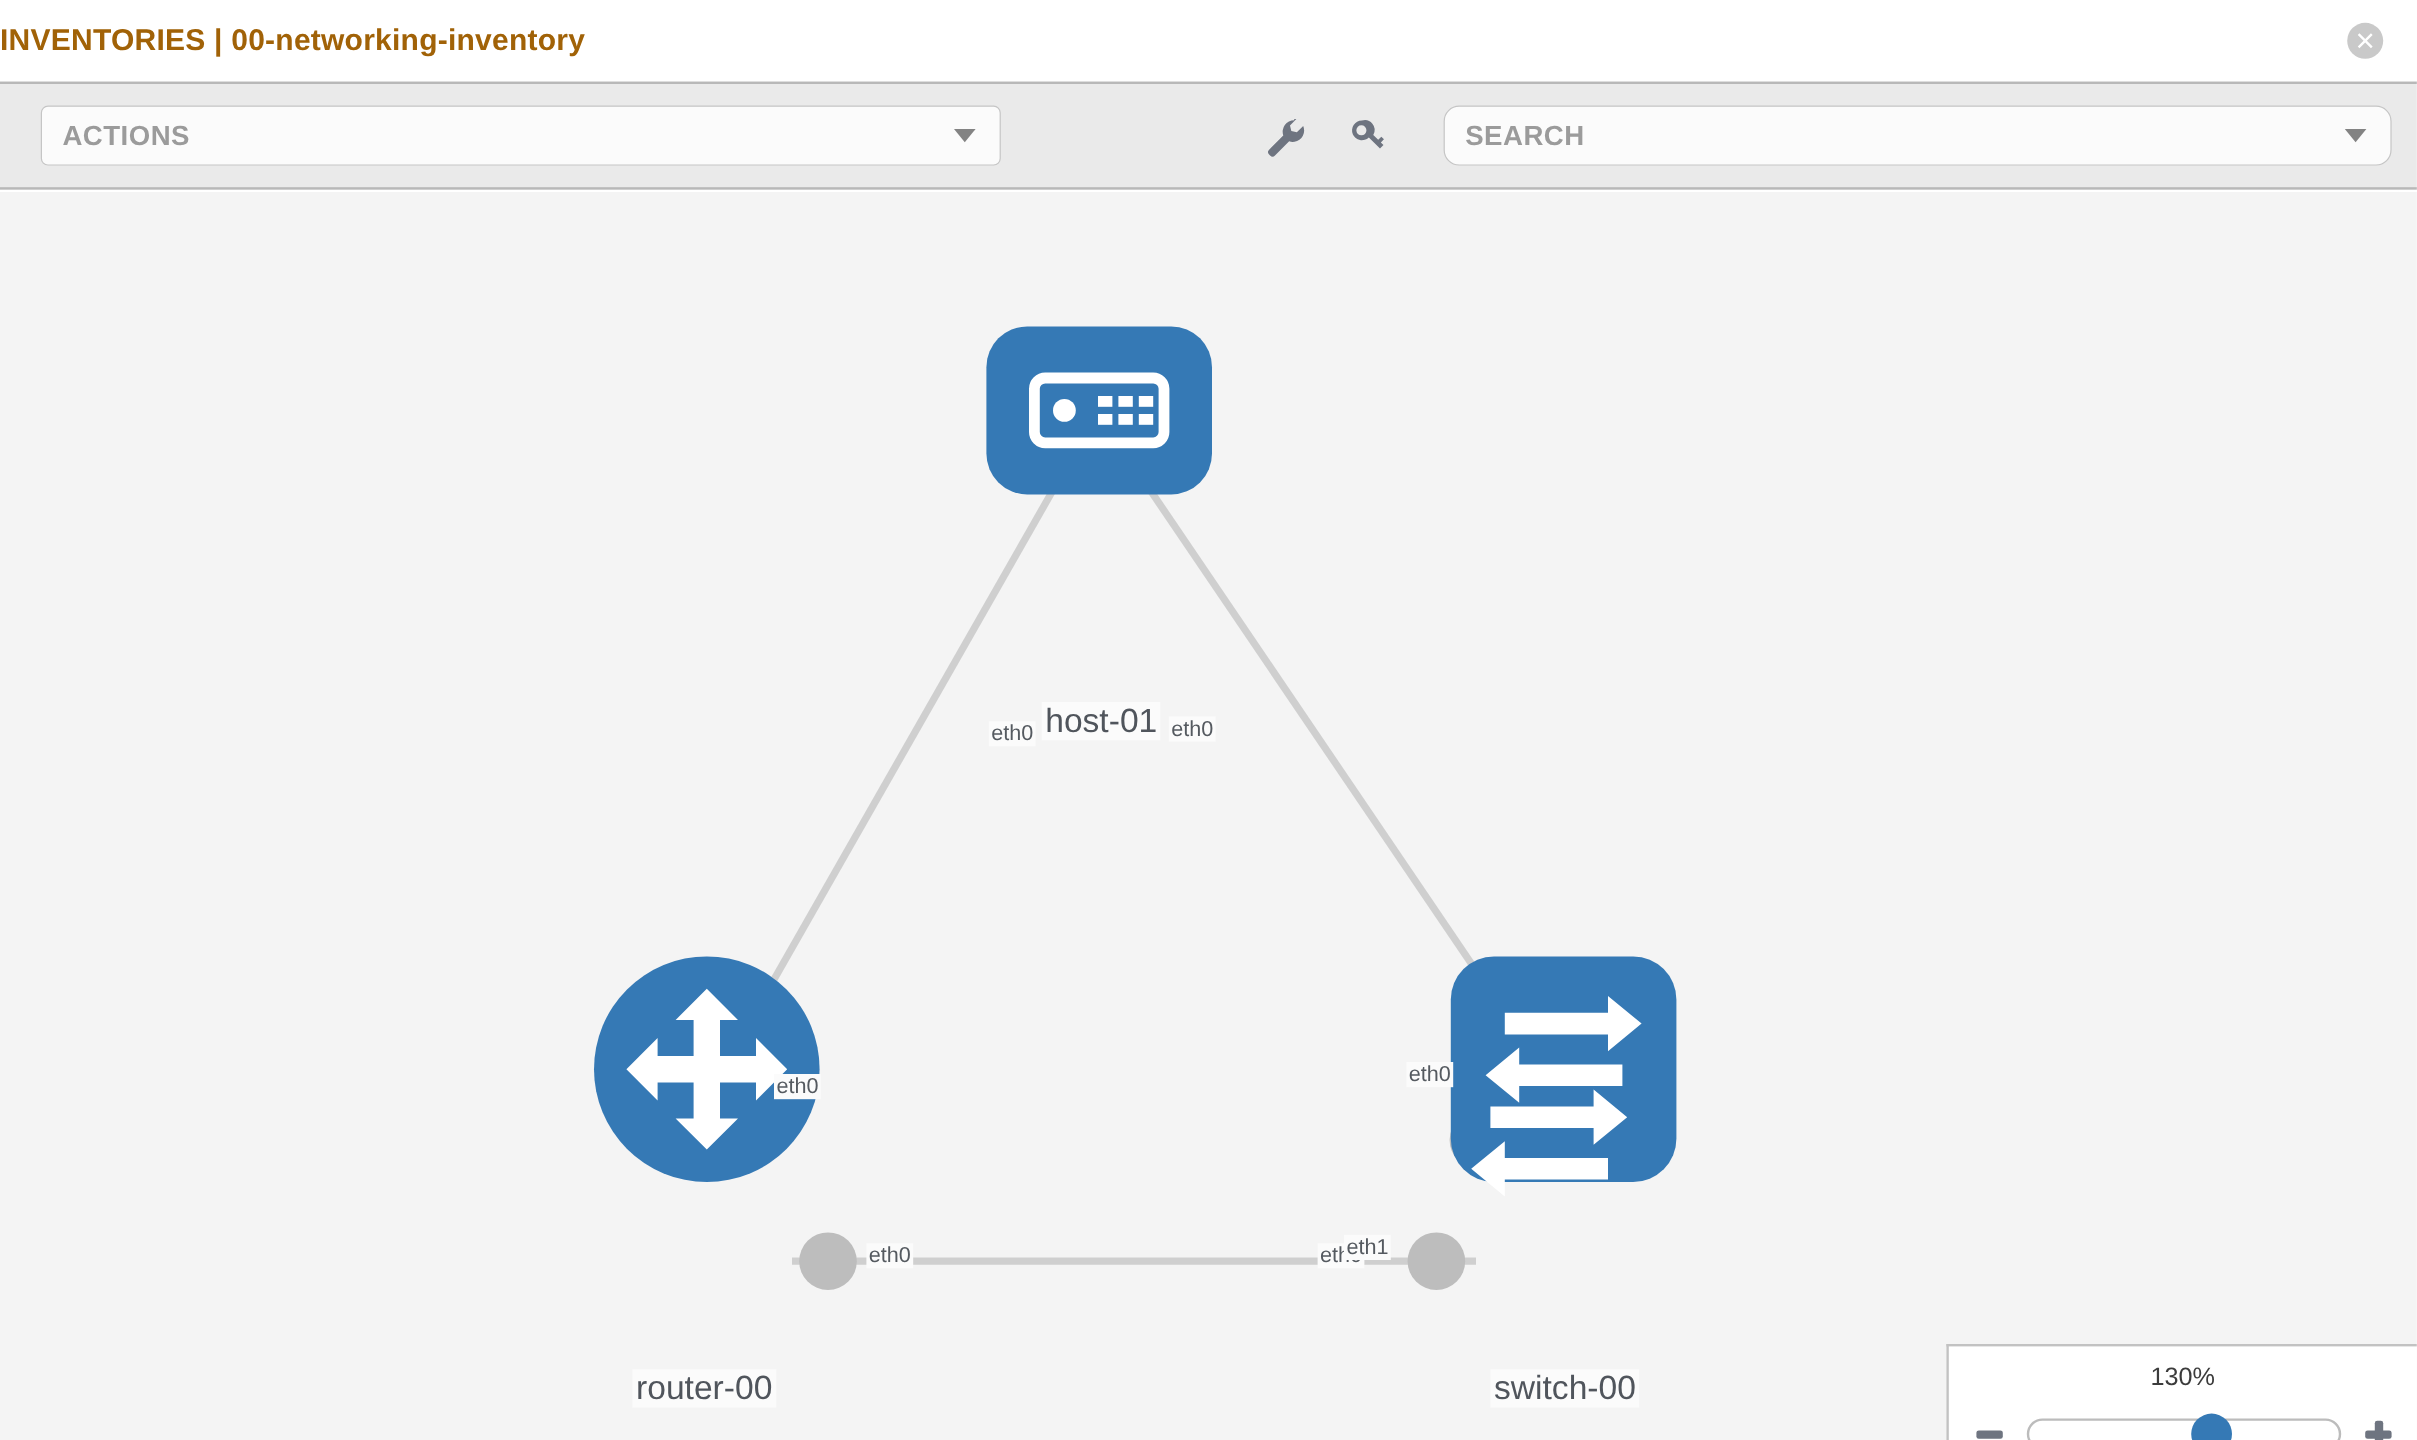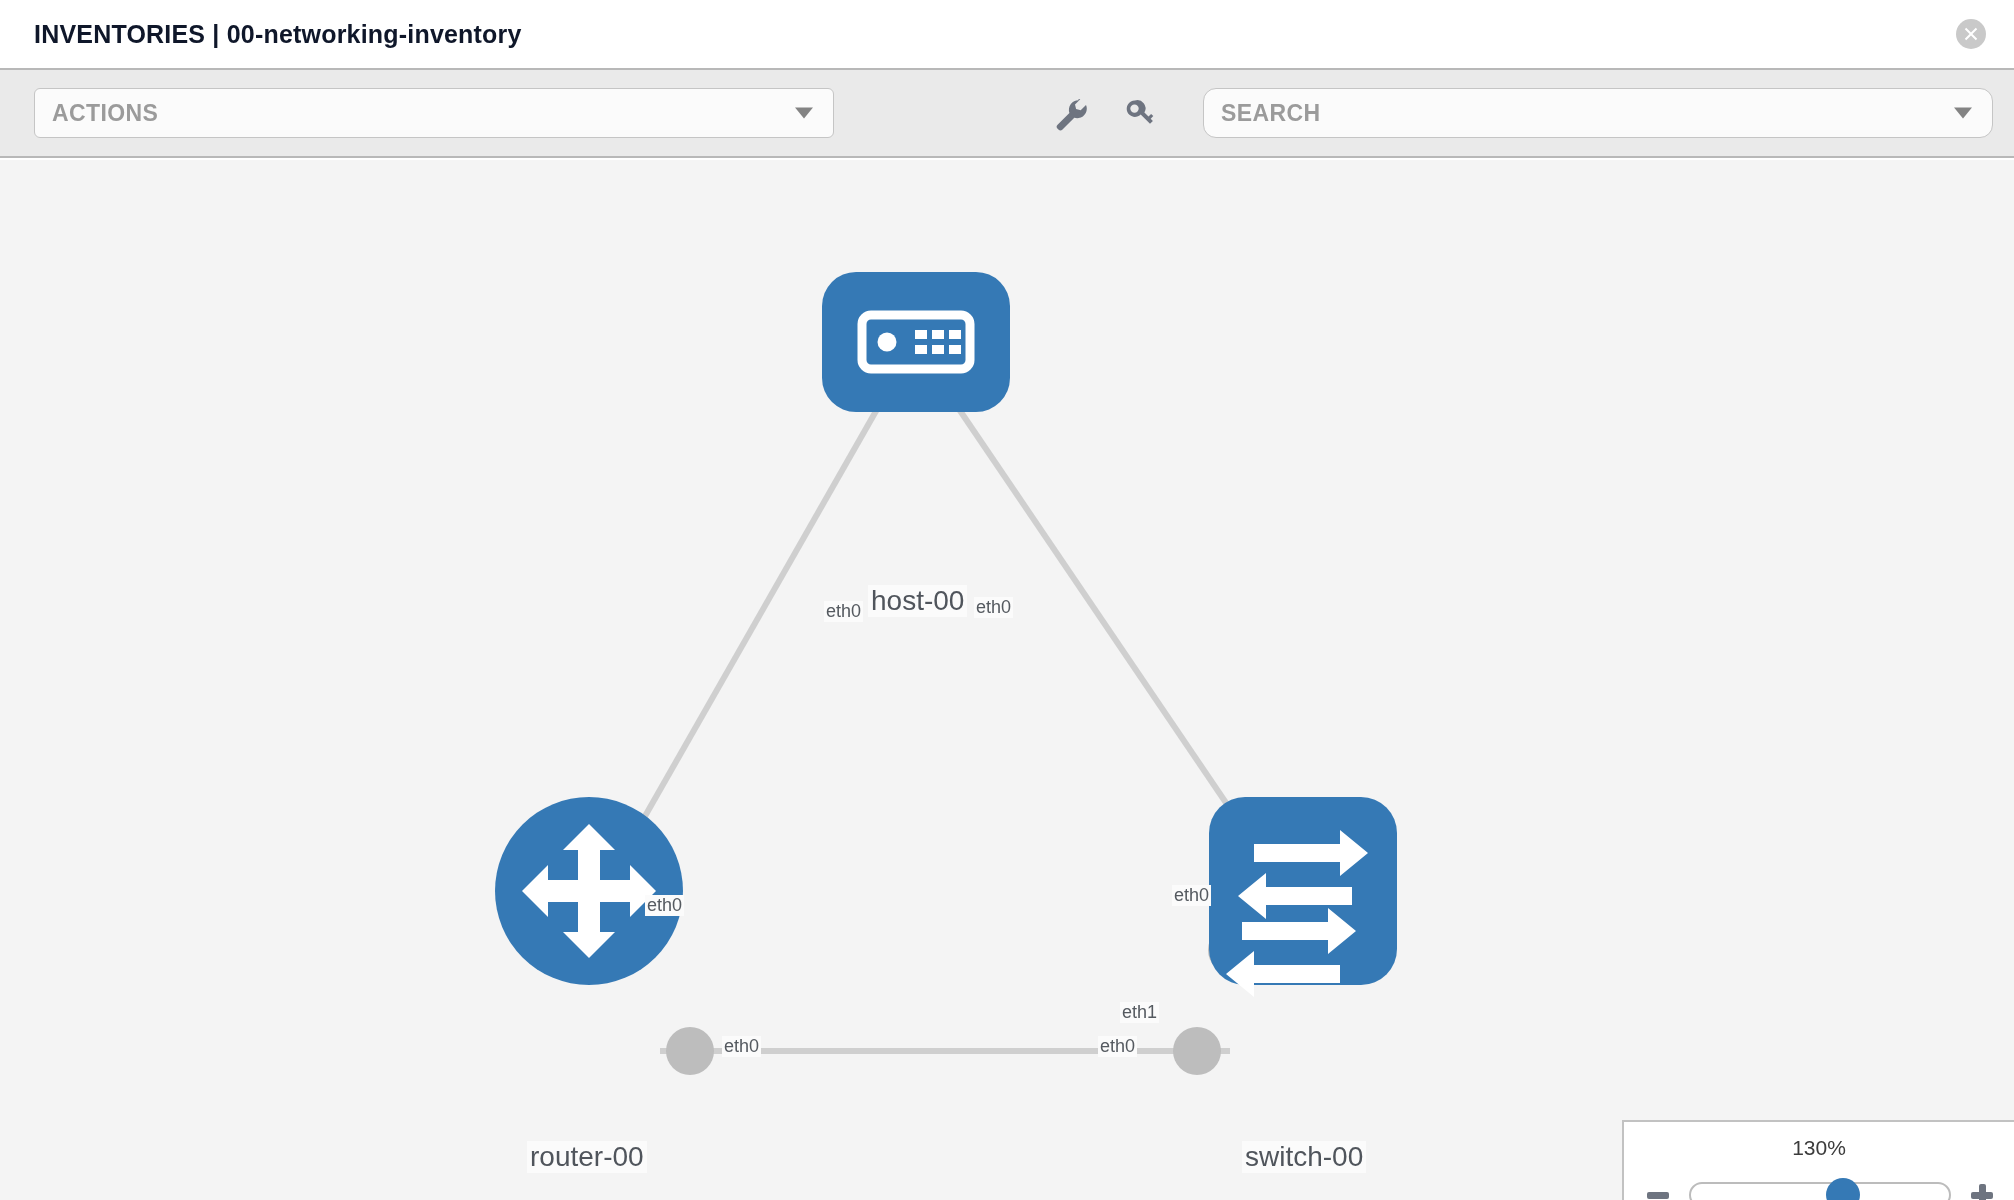--- a/index.html
+++ b/index.html
@@ -11,24 +11,23 @@
   }
 
   
   .header {
     position: absolute; left: 0; top: 0;
     width: 2014px; height: 68px;
     background: #ffffff;
     display: flex; align-items: center;
   }
   .header-title {
-    margin-left: 34px;
     font-size: 25px;
     font-weight: bold;
-    color: #0f172a;
+    color: #a16207;
     letter-spacing: 0.2px;
     white-space: nowrap;
   }
   .close-btn {
     position: absolute; right: 28px; top: 50%;
     transform: translateY(-50%);
     width: 30px; height: 30px;
     border-radius: 50%;
     background: #c9c9c9;
     cursor: pointer;
@@ -266,23 +265,23 @@
       </g>
     </g>
   </svg>
 
   <div class="edge-label" style="left:824px; top:441px;">eth0</div>
   <div class="edge-label" style="left:974px; top:437px;">eth0</div>
   <div class="edge-label" style="left:645px; top:735px;">eth0</div>
   <div class="edge-label" style="left:1172px; top:725px;">eth0</div>
   <div class="edge-label" style="left:722px; top:876px;">eth0</div>
   <div class="edge-label" style="left:1098px; top:876px;">eth0</div>
-  <div class="edge-label" style="left:1120px; top:842px;">eth1</div>
-
-  <div class="node-label" style="left:868px; top:425px;">host-00</div>
+  <div class="edge-label" style="left:1120px; top:869px;">eth1</div>
+
+  <div class="node-label" style="left:868px; top:425px;">host-01</div>
   <div class="node-label" style="left:527px; top:981px;">router-00</div>
   <div class="node-label" style="left:1242px; top:981px;text-align:right;">switch-00</div>
 </div>
 
 <div class="zoom-panel">
   <div class="zoom-percent">130%</div>
   <div class="zoom-row">
     <div class="zoom-minus"></div>
     <div class="zoom-track">
       <div class="zoom-thumb" style="left: 59%;"></div>

